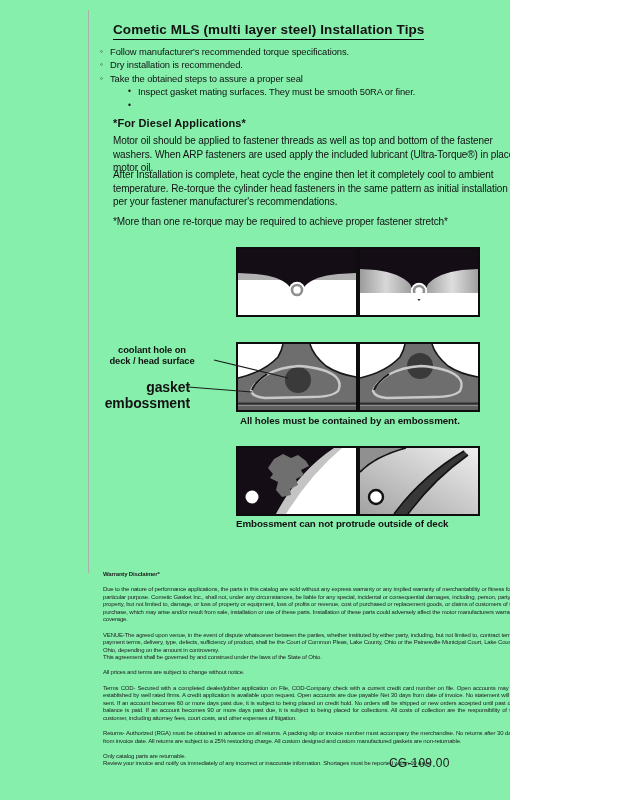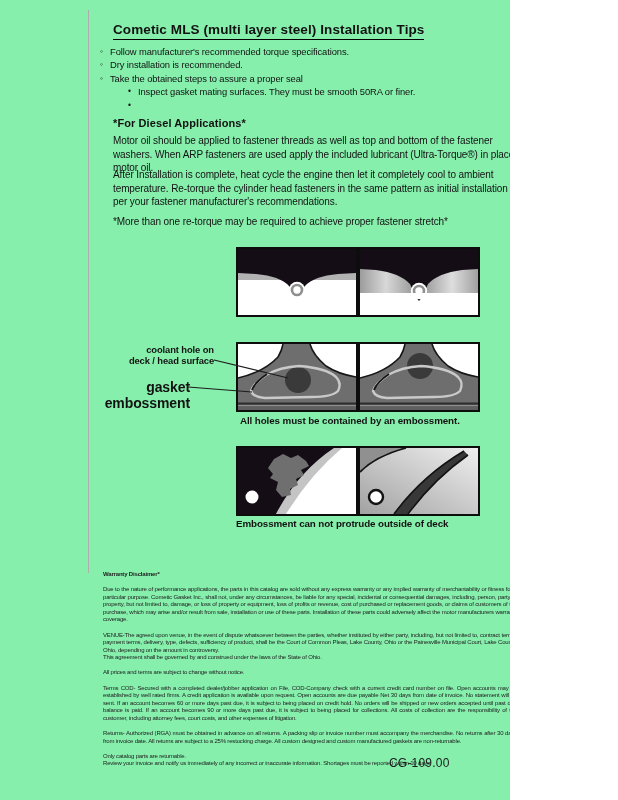--- a/index.html
+++ b/index.html
@@ -20,21 +20,21 @@
   .panel{width:122px;height:70px;border:2px solid #0d0d0d;box-sizing:border-box;background:#fff;}
   .panel svg{display:block;width:118px;height:66px;}
   .r1{top:247px;} .r2{top:342px;} .r3{top:446px;}
   .lposA{left:236px;} .lposB{left:358px;}
   .lab1{top:230px;} .lab2{top:327px;} .lab3{top:429px;}
   .cap{font-weight:bold;font-size:9.8px;letter-spacing:-.1px;line-height:12.4px;}
   #cap1{left:236px;top:320px;margin-top:24px;}
   #cap2{left:240px;top:415px;}
   #cap3{left:236px;top:518px;}
   #cap3 span{display:block;}
-  .sidelabels{left:90px;top:344px;width:124px;text-align:right;
+  .sidelabels{left:90px;top:344px;width:124px;text-align:center;
               font-size:9.4px;font-weight:bold;line-height:11px;letter-spacing:-.1px;}
   #sideemb{left:90px;top:379px;width:100px;text-align:right;
            font-size:14px;font-weight:bold;letter-spacing:-.1px;}
   .leaders{left:90px;top:340px;pointer-events:none;z-index:5;}
   .legal{left:103px;top:571px;width:414px;font-size:6px;line-height:7.6px;
          letter-spacing:-.18px;text-align:justify;color:#1d1d1d;}
   .legal p{margin:0 0 7.5px 0;}
   .legal p.tight{margin-bottom:0;}
   .legal .lh{font-weight:bold;margin-bottom:7.5px;text-align:left;}
   .code{left:389px;top:756px;font-size:12px;letter-spacing:.2px;color:#1a1a1a;}

